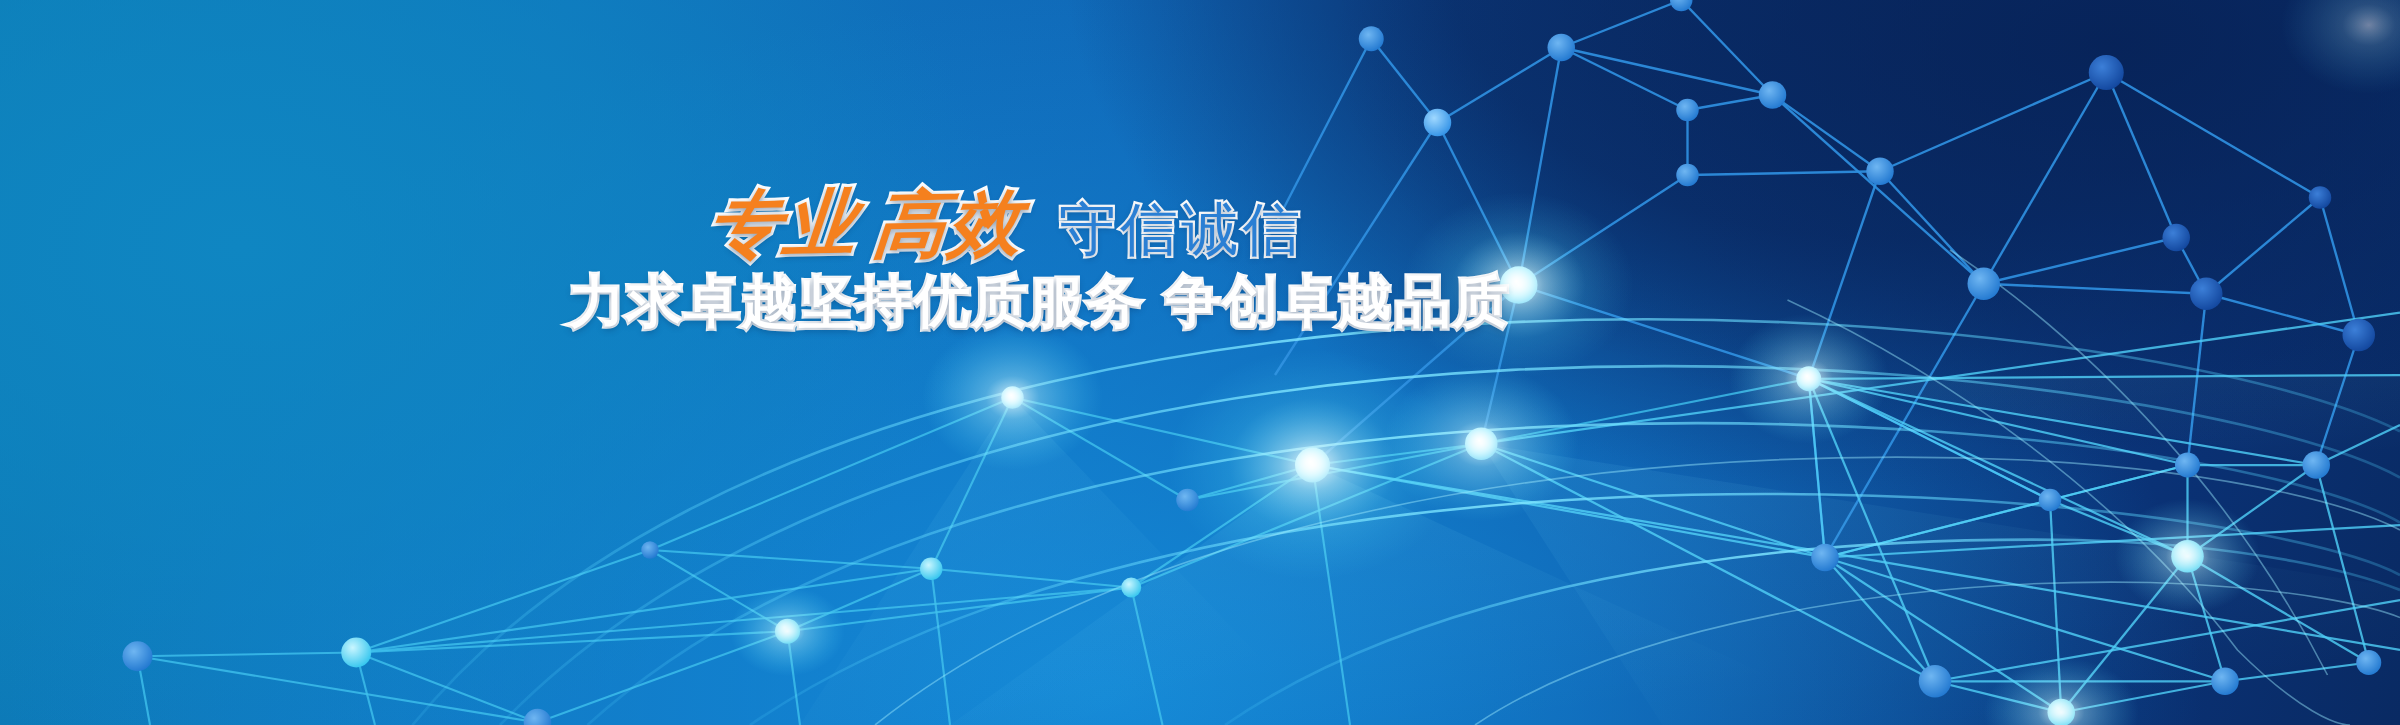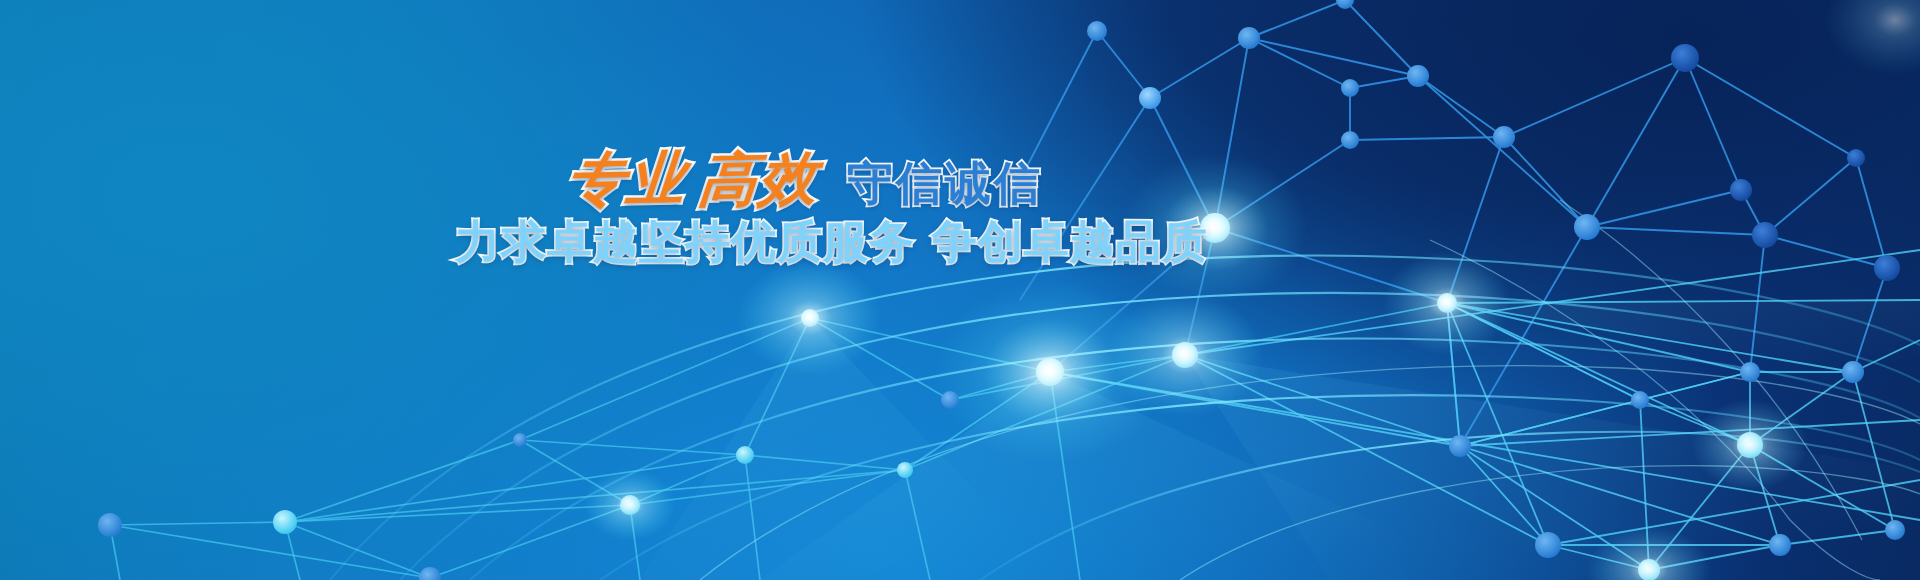--- a/index.html
+++ b/index.html
@@ -52,36 +52,36 @@
     color:#F5801E;
     -webkit-text-stroke:5px #ffffff;
     paint-order:stroke fill;
     text-shadow:0 2px 5px rgba(4,40,85,0.45);
     line-height:1;
     transform:skewX(-6deg) rotate(-1.2deg);
   }
   .kw.sp{margin-right:16px;}
   .kw2{
     font-size:46px;
-    font-weight:bold;
+    font-weight:normal;
     letter-spacing:3px;
     color:#2a7fd4;
     -webkit-text-stroke:3.5px #ffffff;
     paint-order:stroke fill;
     line-height:1;
     margin-bottom:2px;
     text-shadow:0 2px 5px rgba(4,40,85,0.40);
     text-align:right;
   }
   .line2{
     margin-top:10px;
     font-size:45px;
     font-weight:bold;
     letter-spacing:1px;
-    color:#7dd3fc;
+    color:#ffffff;
     -webkit-text-stroke:3.5px #ffffff;
     paint-order:stroke fill;
     line-height:1.05;
     white-space:nowrap;
     text-shadow:0 2px 6px rgba(4,40,85,0.40);
   }
 </style>
 </head>
 <body>
 

